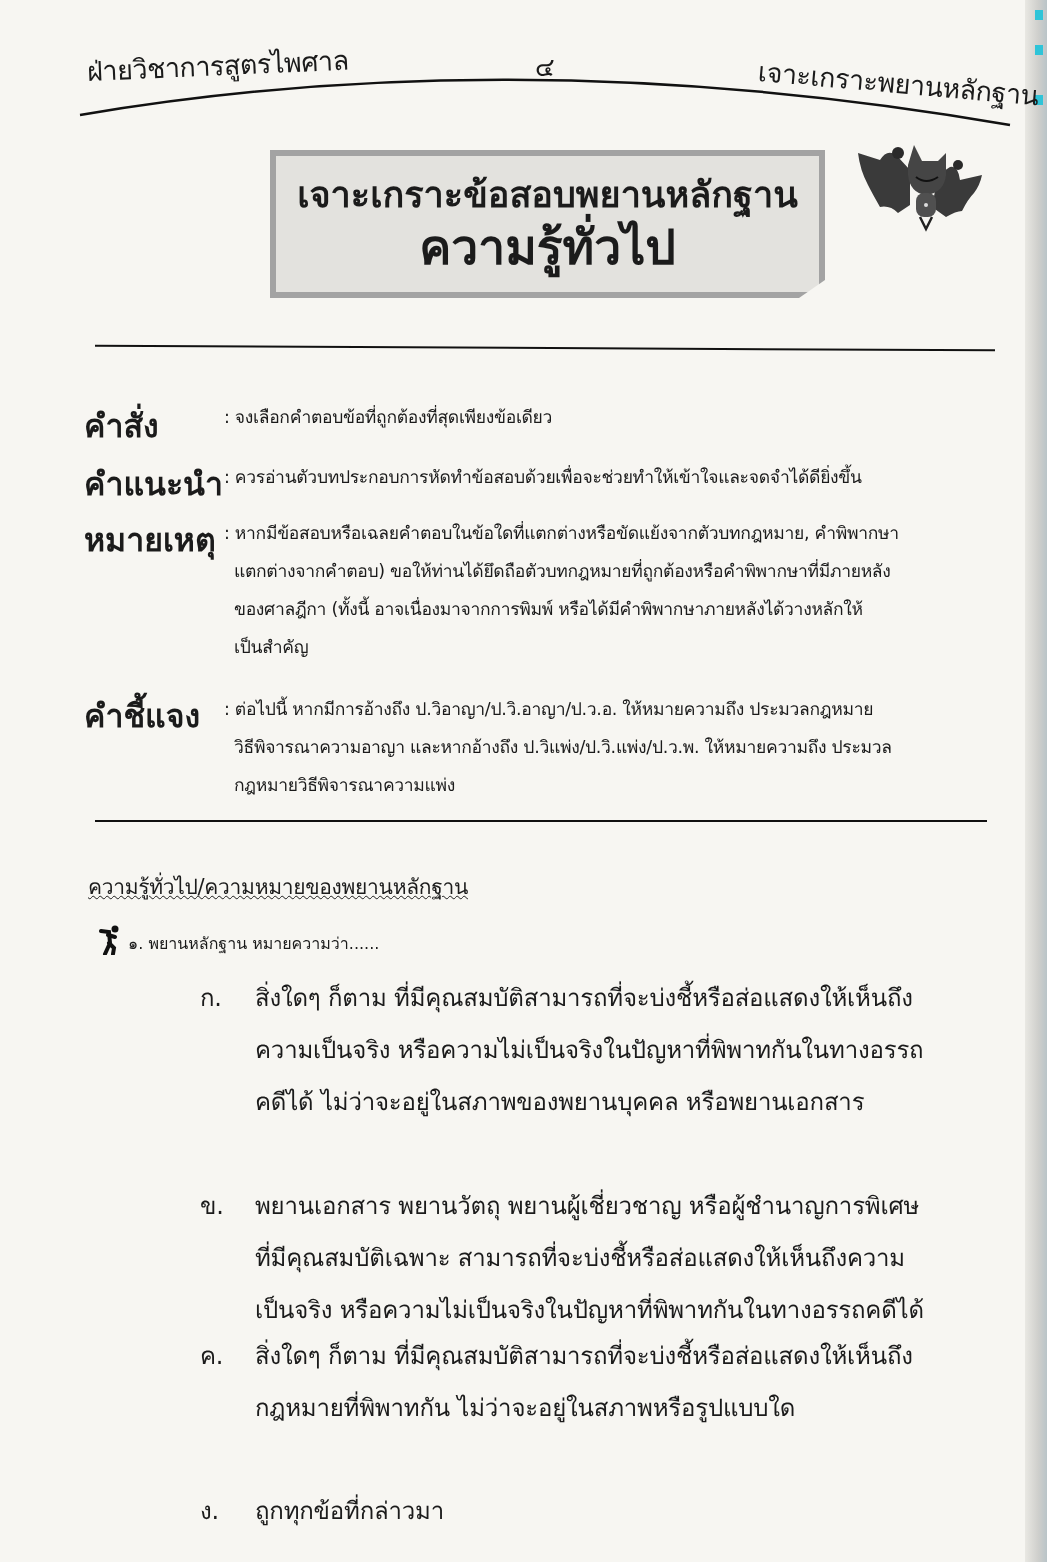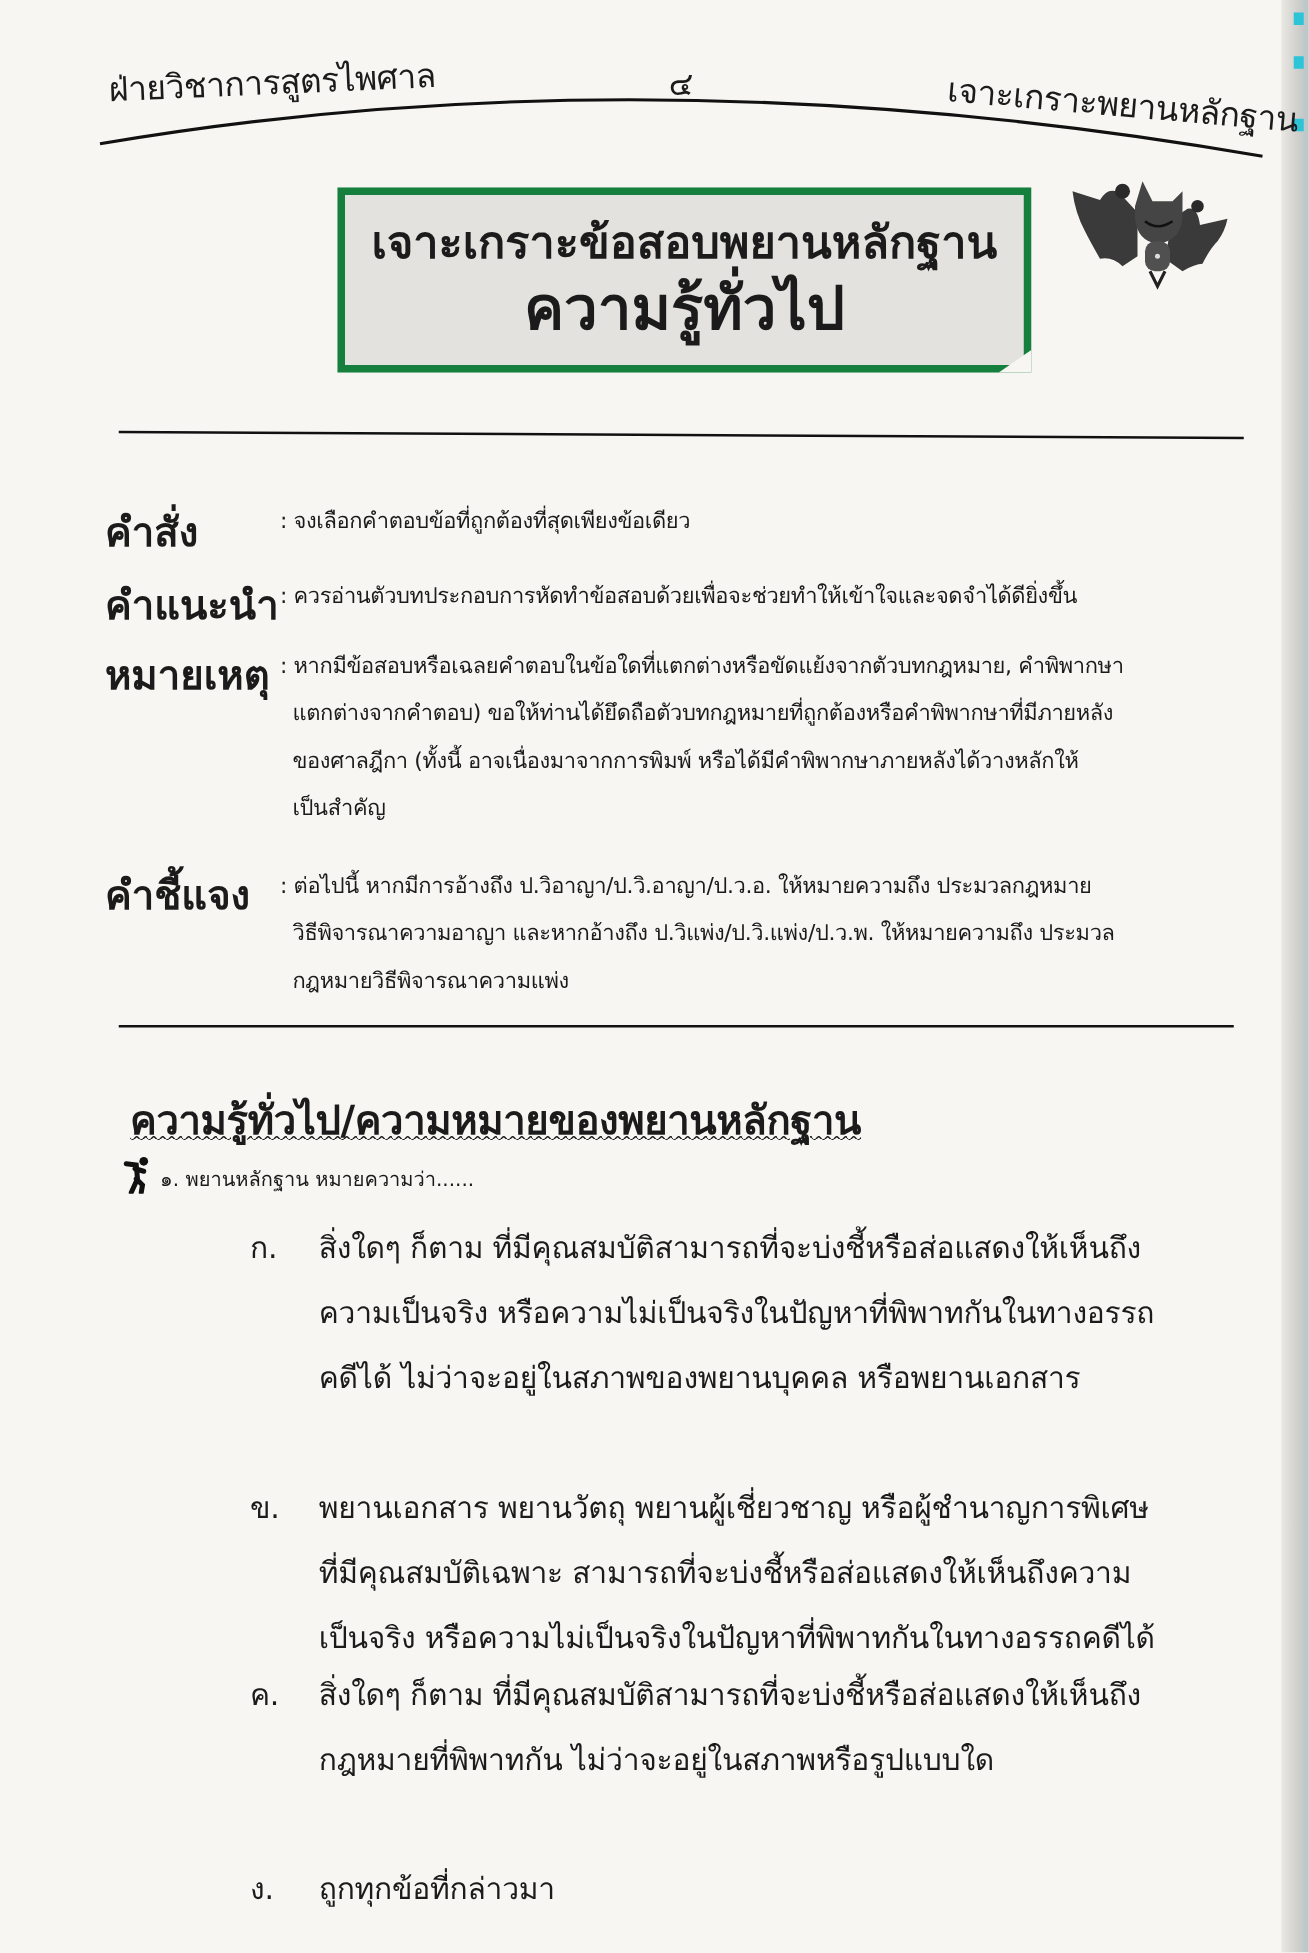--- a/index.html
+++ b/index.html
@@ -15,36 +15,36 @@
     background:linear-gradient(to right, #e9e8e3, #cfcfcc 60%, #b9c4c8);
   }
   .teal-mark { position:absolute; right:4px; width:8px; height:10px; background:#2ec4d8; }
   .header { position:absolute; left:0; top:0; width:1047px; height:130px; }
   .hdr-left { position:absolute; left:88px; top:50px; font-size:27px; letter-spacing:-0.5px; transform:rotate(-2.5deg); transform-origin:left bottom; }
   .hdr-num { position:absolute; left:535px; top:46px; font-size:26px; }
   .hdr-right { position:absolute; left:760px; top:50px; font-size:27px; letter-spacing:-0.5px; transform:rotate(5deg); transform-origin:left top; }
   .hdr-curve { position:absolute; left:0; top:0; }
   .title-box {
     position:absolute; left:270px; top:150px; width:555px; height:148px;
-    border:6px solid #15803d; background:#e3e2de;
+    border:6px solid #a3a3a3; background:#e3e2de;
     box-sizing:border-box; text-align:center;
   }
   .title-line1 { font-size:36px; font-weight:bold; margin-top:14px; line-height:50px; }
   .title-line2 { font-size:48px; font-weight:bold; line-height:54px; }
   .title-corner { position:absolute; right:-6px; bottom:-6px; width:0; height:0;
     border-left:26px solid transparent; border-bottom:18px solid #f7f6f2; }
   .bat { position:absolute; left:850px; top:135px; width:140px; height:100px; }
   .rule { position:absolute; left:95px; height:2px; background:#111; }
   .instr { position:absolute; left:84px; width:930px; }
   .instr-row { position:absolute; left:0; width:930px; }
   .instr-label { position:absolute; left:0; font-size:32px; font-weight:bold; }
   .instr-text { position:absolute; left:140px; font-size:17.5px; line-height:38px; letter-spacing:-0.3px; }
   .instr-text .cont { padding-left:10px; display:block; }
-  .section-title { position:absolute; left:88px; top:870px; font-size:32px; font-weight:bold;
-    text-decoration:underline; text-decoration-style:wavy; text-decoration-thickness:1px; letter-spacing:-0.3px;margin-left:16px; }
+  .section-title { position:absolute; left:88px; top:870px; font-size:21px; font-weight:normal;
+    text-decoration:underline; text-decoration-style:wavy; text-decoration-thickness:1px; letter-spacing:-0.3px; }
   .question { position:absolute; left:95px; top:925px; font-size:16px; }
   .q-icon { display:inline-block; width:28px; height:30px; vertical-align:-6px; }
   .choices { position:absolute; left:200px; width:800px; }
   .choice { position:absolute; left:0; width:800px; font-size:24px; line-height:52px; letter-spacing:-0.2px; }
   .choice .letter { position:absolute; left:0; top:0; width:50px; }
   .choice .text { position:absolute; left:55px; top:0; width:745px; }
 </style>
 </head>
 <body>
 

